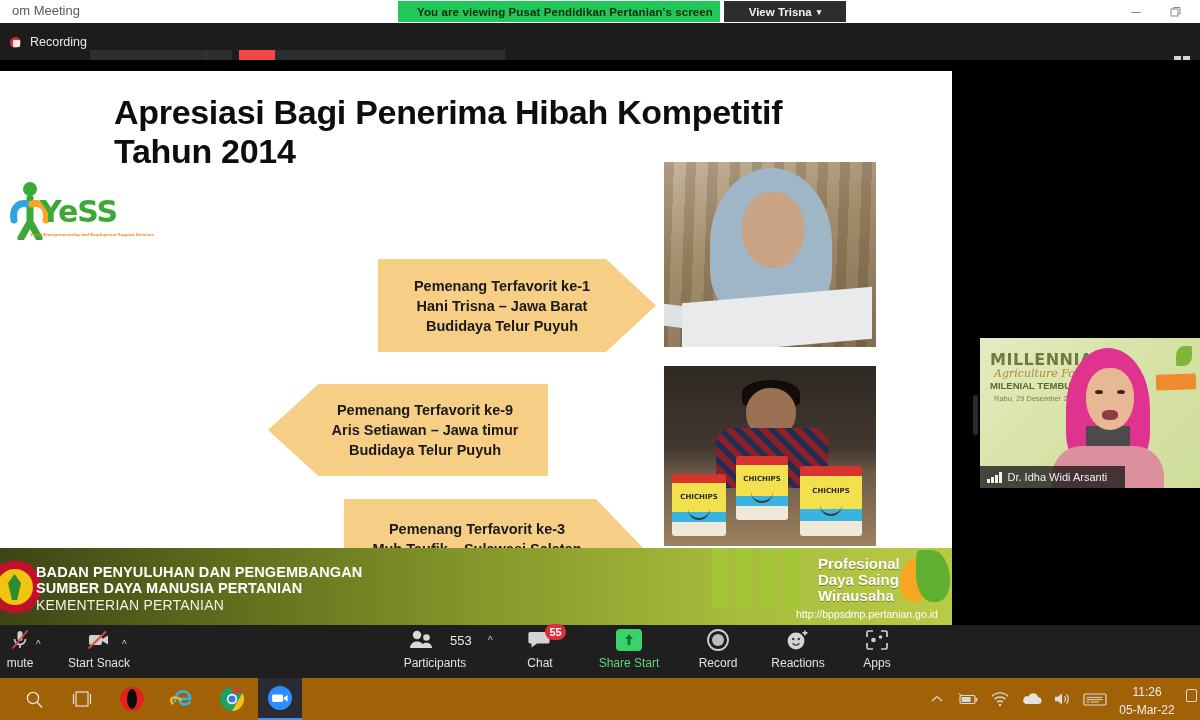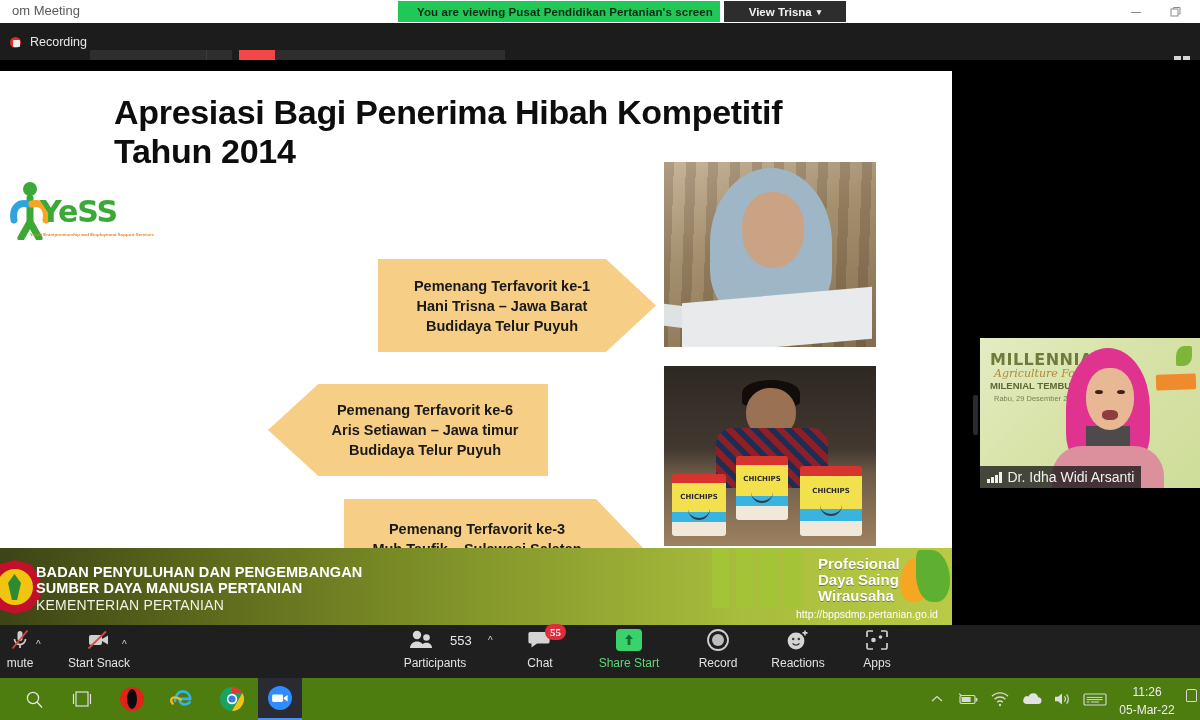--- a/index.html
+++ b/index.html
@@ -241,22 +241,22 @@
   .t-face { position: absolute; left: 106px; top: 30px; width: 48px; height: 62px;
     background: #e8b894; border-radius: 46% 46% 50% 50%; }
   .t-eye { position: absolute; width: 8px; height: 4px; background: #3a2218; border-radius: 50%; top: 22px; }
   .t-mouth { position: absolute; left: 16px; top: 42px; width: 16px; height: 10px;
     background: #8d3d3d; border-radius: 40%; }
   .t-neck { position: absolute; left: 106px; top: 88px; width: 44px; height: 26px; background: #4c4a4a; }
   .t-body { position: absolute; left: 72px; top: 108px; width: 112px; height: 42px; background: #dc8f9d;
     border-radius: 30px 30px 0 0; }
   .thumb-name {
     position: absolute; left: 0; bottom: 0; height: 22px;
-    background: rgba(26,26,26,.78); color: #f0f0f0; font-size: 14px;
-    display: flex; align-items: center; gap: 6px; padding: 0 7px 0 7px;
+    background: rgba(26,26,26,.78); color: #f0f0f0; font-size: 11px;
+    display: flex; align-items: center; gap: 6px; padding: 0 18px 0 7px;
   }
   .signal { display: flex; align-items: flex-end; gap: 1.5px; height: 11px; }
   .signal i { width: 2.5px; background: #f0f0f0; display: block; }
   .thumb-divider { position: absolute; left: 973px; top: 335px; width: 5px; height: 40px;
     background: #2b2b2b; border-radius: 2px; }
 
   
   .activate { position: absolute; left: 955px; top: 604px; color: #d9d9d9; }
   .activate .a1 { font-size: 19px; color: #e3e3e3; }
   .activate .a2 { font-size: 13px; color: #c6c6c6; margin-top: 2px; }
@@ -275,27 +275,27 @@
   #tb-participants { left: 398px; width: 74px; }
   #tb-chat { left: 512px; width: 56px; }
   #tb-share { left: 586px; width: 86px; color: #5ed67a; }
   #tb-record { left: 690px; width: 56px; }
   #tb-reactions { left: 766px; width: 64px; }
   #tb-apps { left: 850px; width: 54px; }
   .count { position: absolute; left: 42px; top: 6px; font-size: 13px; color: #e8e8e8; }
   .badge {
     position: absolute; left: 17px; top: -3px; min-width: 21px; height: 16px;
     background: #e02d3c; color: #fff; border-radius: 9px; font-size: 11px; font-weight: bold;
-    display: flex; align-items: center; justify-content: center; padding: 0 4px; font-family: Liberation Serif, serif;
+    display: flex; align-items: center; justify-content: center; padding: 0 4px;
   }
   .share-sq { width: 26px; height: 22px; background: #3ad26a; border-radius: 4px;
     display: flex; align-items: center; justify-content: center; }
 
   
-  .taskbar { position: absolute; left: 0; top: 678px; width: 1200px; height: 42px; background: #4d7c0f; }
+  .taskbar { position: absolute; left: 0; top: 678px; width: 1200px; height: 42px; background: #a16207; }
   .tk { position: absolute; top: 3px; width: 44px; height: 36px;
         display: flex; align-items: center; justify-content: center; }
   #tk-search { left: 12px; }
   #tk-taskview { left: 60px; }
   #tk-opera { left: 110px; }
   #tk-edge { left: 160px; }
   #tk-chrome { left: 210px; }
   #tk-zoom { left: 258px; background: #2a2a33; height: 42px; top: 0; border-bottom: 2px solid #4b8ff5; }
   .tray { position: absolute; top: 3px; height: 36px; display: flex; align-items: center; justify-content: center; }
   #tray-chevron { left: 924px; width: 26px; }
@@ -409,21 +409,21 @@
           <span class="smile"></span>
         </div>
       </div>
 
       <div class="callout" id="callout-1">
         <span>Pemenang Terfavorit ke-1</span>
         <span>Hani Trisna – Jawa Barat</span>
         <span>Budidaya Telur Puyuh</span>
       </div>
       <div class="callout" id="callout-2">
-        <span>Pemenang Terfavorit ke-6</span>
+        <span>Pemenang Terfavorit ke-9</span>
         <span>Aris Setiawan – Jawa timur</span>
         <span>Budidaya Telur Puyuh</span>
       </div>
       <div class="callout" id="callout-3">
         <span>Pemenang Terfavorit ke-3</span>
         <span>Muh Taufik – Sulawesi Selatan</span>
         <span>Chichips Snack</span>
       </div>
 
       <div class="footer">

